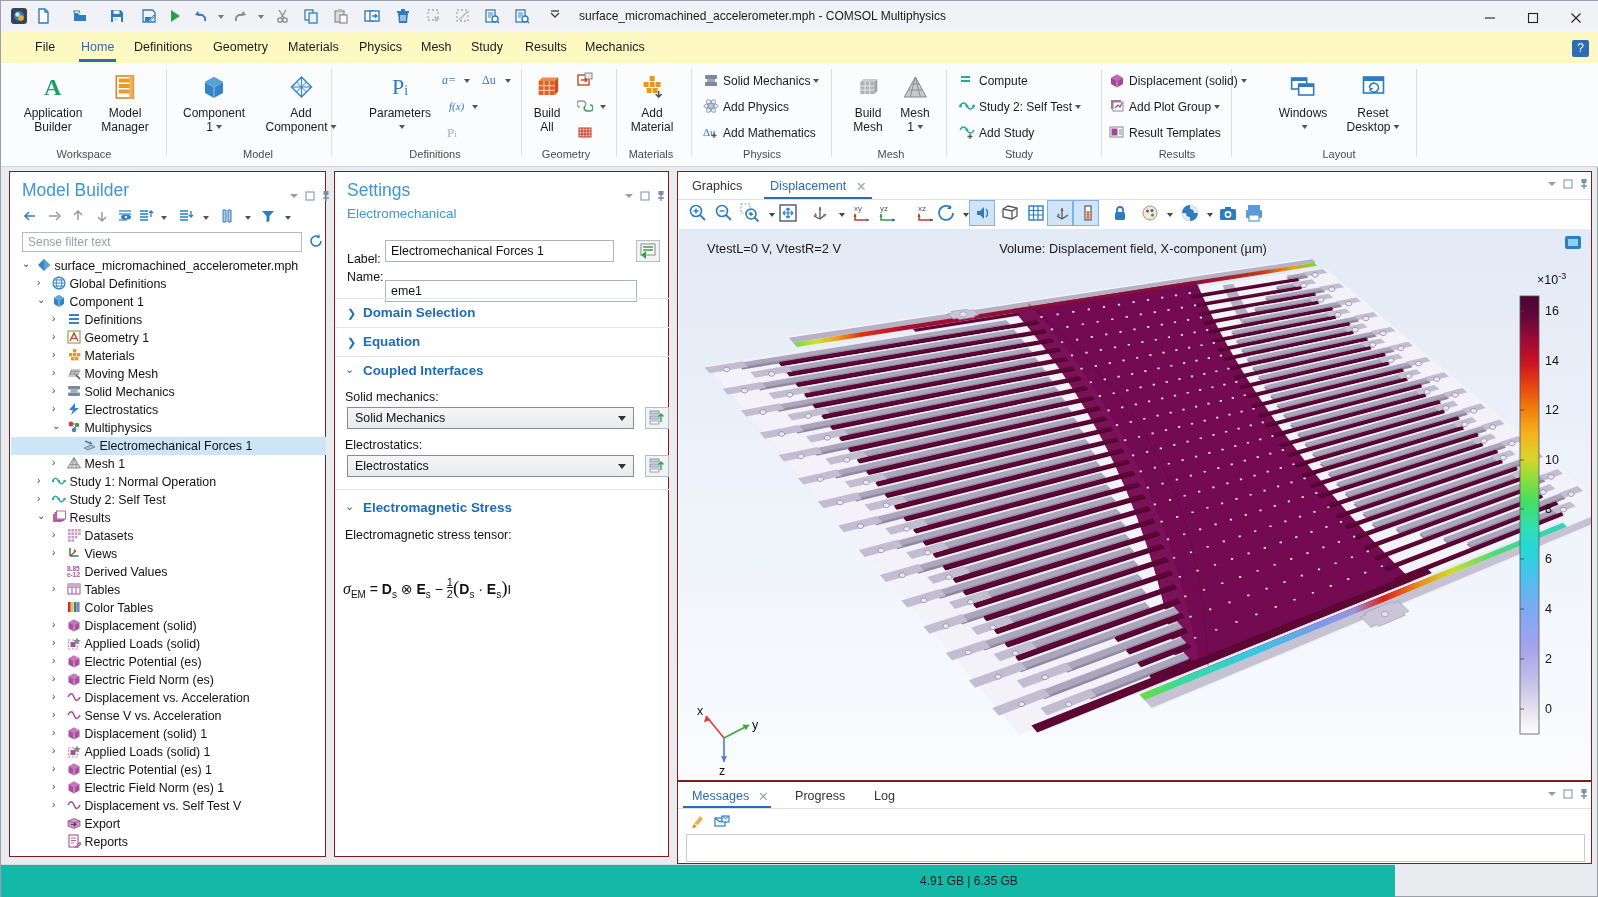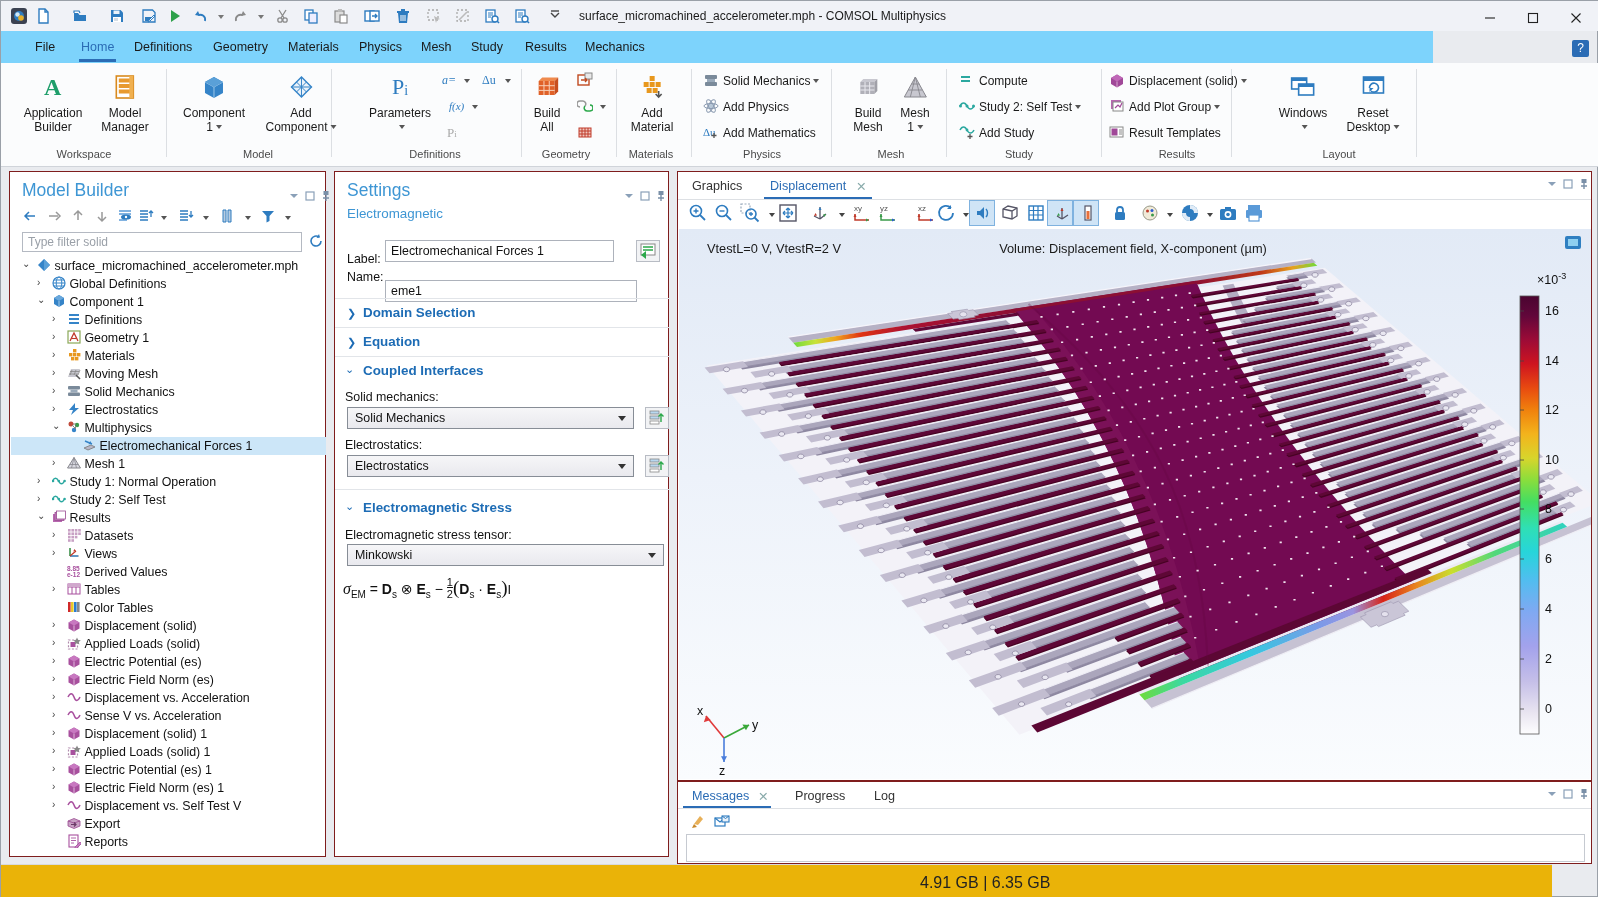--- a/index.html
+++ b/index.html
@@ -4,21 +4,21 @@
 *{margin:0;padding:0;box-sizing:border-box}
 html,body{width:1598px;height:897px;overflow:hidden;font-family:"Liberation Sans",sans-serif;background:#e9ebef}
 .abs{position:absolute}
 #win{position:relative;width:1598px;height:897px;background:#e9ebef;border:1px solid #9aa0a8}
 
 #titlebar{position:absolute;left:0;top:0;width:1598px;height:30px;background:#f0f2f7}
 #titlebar .ticon{position:absolute;top:7px;width:16px;height:16px}
 #title-text{position:absolute;top:8px;left:578px;font-size:12px;color:#1a1a1a;white-space:nowrap}
 .winbtn{position:absolute;top:9px;width:13px;height:13px}
 
-#menubar{position:absolute;left:0;top:30px;width:1432px;height:32px;background:#7dd3fc}
+#menubar{position:absolute;left:0;top:30px;width:1598px;height:32px;background:#fef9c3}
 .menu{position:absolute;top:9px;font-size:12.5px;color:#1a1a1a}
 .menu.active{color:#2b6cb5}
 #menuline{position:absolute;left:78px;top:58px;width:37px;height:3px;background:#2b6cb5}
 .help{position:absolute;left:1571px;top:39px;width:17px;height:17px;background:#2b6cb5;color:#fff;font-size:12px;text-align:center;line-height:17px;border-radius:2px}
 
 #ribbon{position:absolute;left:0;top:62px;width:1598px;height:104px;background:#fbfcfd;border-bottom:1px solid #d0d4da}
 .rdiv{position:absolute;top:6px;height:88px;width:1px;background:#dcdfe3}
 .rlabel{position:absolute;top:85px;font-size:11px;color:#4a4a4a;text-align:center;transform:translateX(-50%);white-space:nowrap}
 .rbig{position:absolute;top:11px;text-align:center;transform:translateX(-50%);font-size:12px;color:#1a1a1a;line-height:14px;white-space:nowrap}
 .rbig svg{display:inline-block;margin-bottom:3px}
@@ -39,21 +39,21 @@
 .sinput{position:absolute;height:22px;border:1px solid #adb2bb;background:#fff;font-size:12.4px;color:#111;padding-left:5px;line-height:20px}
 .shead{font-size:13.4px;font-weight:bold;color:#1d6cb5}
 .ssep{position:absolute;height:1px;background:#e2e5e9;left:0;width:335px}
 .sdrop{position:absolute;height:22px;border:1px solid #878d96;background:linear-gradient(#f6f6f8,#e9e9ee);font-size:12.4px;color:#111;padding-left:7px;line-height:20px}
 .darr{position:absolute;right:7px;top:8px;width:0;height:0;border-left:4px solid transparent;border-right:4px solid transparent;border-top:5px solid #333}
 .sideico{position:absolute;width:24px;height:22px;border:1px solid #b8bcc4;background:#f2f3f5}
 
 .gtab{position:absolute;top:7px;font-size:12.6px;color:#333}
 .toolico{position:absolute;top:3px;width:22px;height:22px}
 
-#status{position:absolute;left:0;top:863px;width:1551px;height:34px;background:#eab308;border-top:1px solid #d8dadd;font-size:16px;color:#222}
+#status{position:absolute;left:0;top:863px;width:1394px;height:34px;background:#14b8a6;border-top:1px solid #d8dadd;font-size:12px;color:#222}
 </style></head>
 <body>
 <div id="win">
 <div id="titlebar">
       <span class="ticon" style="left:10px"><svg width="16" height="16" viewBox="0 0 16 16">
           <rect x="0" y="0" width="16" height="16" rx="3" fill="#3b4252"></rect>
           <circle cx="8" cy="8" r="5" fill="#2e7cc0"></circle>
           <circle cx="6.5" cy="6.5" r="2.2" fill="#cfe8f8"></circle>
           <circle cx="10" cy="10" r="2.8" fill="#e8b02a"></circle>
         </svg></span>
@@ -357,21 +357,21 @@
       <span class="abs" style="left:210px;top:36px"><svg width="16" height="16" viewBox="0 0 16 16">
           <path d="M3 2h3v12H3zM8 2h3v12H8z" fill="#b8cce0" stroke="#2e7cc0" stroke-width="1"></path>
         </svg></span>
       <span class="abs" style="left:250px;top:36px"><svg width="16" height="16" viewBox="0 0 16 16">
           <path d="M2 3h12l-4.5 5v5l-3 1.5V8z" fill="#2e7cc0"></path>
         </svg></span>
       <span class="caret" style="position:absolute;left:148px;top:44px;border-top-color:#555"></span>
       <span class="caret" style="position:absolute;left:190px;top:44px;border-top-color:#555"></span>
       <span class="caret" style="position:absolute;left:232px;top:44px;border-top-color:#555"></span>
       <span class="caret" style="position:absolute;left:272px;top:44px;border-top-color:#555"></span>
-      <div class="abs" style="left:12px;top:60px;width:280px;height:20px;border:1px solid #b4b9c2;background:#fff;font-size:12px;color:#9aa0a8;line-height:19px;padding-left:5px">Type filter solid</div>
+      <div class="abs" style="left:12px;top:60px;width:280px;height:20px;border:1px solid #b4b9c2;background:#fff;font-size:12px;color:#9aa0a8;line-height:19px;padding-left:5px">Sense filter text</div>
       <span class="abs" style="left:298px;top:61px"><svg width="16" height="16" viewBox="0 0 16 16">
           <path d="M13 8a5 5 0 1 1-2-4" fill="none" stroke="#2e7cc0" stroke-width="1.6"></path>
           <path d="M11 1l1 3.5L8.5 5z" fill="#2e7cc0"></path>
         </svg></span>
       <span class="tcaret" style="left:12px;top:86px">⌄</span>
       <div class="trow" style="left:27px;top:86px"><svg width="14" height="14" viewBox="0 0 14 14">
           <path d="M7 1l6 6-6 6-6-6z" fill="#3584c8"></path>
           <path d="M7 1l6 6-6 6z" fill="#5aa0d8"></path>
         </svg>&nbsp;surface_micromachined_accelerometer.mph</div>
       <span class="tcaret" style="left:27px;top:105px">›</span>
@@ -575,21 +575,21 @@
         </svg>&nbsp;Reports</div>
     </div>
 <div class="panel" id="spanel" style="left:333px;top:170px;width:335px;height:686px">
       <div class="ptitle abs" style="left:12px;top:8px">Settings</div>
       <div class="pico" style="left:288px"><svg width="46" height="12" viewBox="0 0 46 12">
           <path d="M2 4l4 4 4-4z" fill="#8aa0b8"></path>
           <rect x="18" y="2" width="8" height="8" fill="none" stroke="#8aa0b8" stroke-width="1.2"></rect>
           <path d="M38 2v6m-3 0h6m-3 0v3" stroke="#7a90a8" stroke-width="1.4" fill="none"></path>
           <rect x="35.5" y="1" width="5" height="4" fill="#7a90a8"></rect>
         </svg></div>
-      <div class="abs" style="left:12px;top:34px;font-size:13.4px;color:#3e96d4">Electromagnetic</div>
+      <div class="abs" style="left:12px;top:34px;font-size:13.4px;color:#3e96d4">Electromechanical</div>
       <div class="slabel abs" style="left:12px;top:80px">Label:</div>
       <div class="sinput abs" style="left:50px;top:68px;width:229px">Electromechanical Forces 1</div>
       <div class="sideico" style="left:301px;top:68px;left:301px"></div>
       <span class="abs" style="left:304px;top:70px"><svg width="18" height="18" viewBox="0 0 18 18">
           <rect x="2" y="2" width="14" height="11" fill="#fff" stroke="#888"></rect>
           <path d="M4 5h10M4 8h10" stroke="#2ba84a" stroke-width="1.6"></path>
           <path d="M2 13l5-4v8z" fill="#2ba84a"></path>
         </svg></span>
       <div class="slabel abs" style="left:12px;top:98px">Name:</div>
       <div class="sinput abs" style="left:50px;top:108px;width:252px">eme1</div>
@@ -617,21 +617,20 @@
       <span class="abs" style="left:312px;top:284px"><svg width="20" height="20" viewBox="0 0 20 20">
           <rect x="3" y="3" width="9" height="3" fill="#b8d8f0" stroke="#888" stroke-width="0.8"></rect>
           <rect x="3" y="8" width="9" height="3" fill="#b8d8f0" stroke="#888" stroke-width="0.8"></rect>
           <rect x="3" y="13" width="9" height="3" fill="#fff" stroke="#888" stroke-width="0.8"></rect>
           <path d="M14 14V6m-2.5 2.5L14 6l2.5 2.5" stroke="#2ba84a" stroke-width="1.4" fill="none"></path>
         </svg></span>
       <div class="ssep" style="top:317px"></div>
       <div class="abs" style="left:10px;top:328px;font-size:11px;color:#1d6cb5">⌄</div>
       <div class="shead abs" style="left:28px;top:328px">Electromagnetic Stress</div>
       <div class="slabel abs" style="left:10px;top:356px">Electromagnetic stress tensor:</div>
-      <div class="sdrop abs" style="left:12px;top:372px;width:317px">Minkowski<span class="darr"></span></div>
       <div class="abs" style="left:8px;top:405px;font-size:14px;color:#111"><span style="font-family:'Liberation Serif',serif;font-style:italic;font-size:16px">σ</span><sub style="font-size:10px">EM</sub> <span style="font-size:14px">= <b>D</b><sub style="font-size:10px">s</sub> ⊗ <b>E</b><sub style="font-size:10px">s</sub> − </span><span style="display:inline-block;vertical-align:-4px;text-align:center;font-size:11px;line-height:10px">1<br><span style="display:block;border-top:1px solid #111;padding-top:1px">2</span></span><span style="font-size:19px;font-family:'Liberation Serif',serif">(</span><span style="font-size:14px"><b>D</b><sub style="font-size:10px">s</sub> · <b>E</b><sub style="font-size:10px">s</sub></span><span style="font-size:19px;font-family:'Liberation Serif',serif">)</span><span style="font-size:13px">I</span></div>
     </div>
 <div class="panel" id="gpanel" style="left:676px;top:170px;width:915px;height:610px">
       <div class="gtab" style="left:14px">Graphics</div>
       <div class="gtab" style="left:92px;color:#2b6cb5">Displacement</div>
       <div class="gtab" style="left:178px;color:#8aa">✕</div>
       <div class="abs" style="left:86px;top:25px;width:108px;height:3px;background:#2b6cb5"></div>
       <div class="abs" style="left:0;top:27px;width:913px;height:1px;background:#dde0e4"></div>
       <div class="pico" style="left:868px;top:6px"><svg width="46" height="12" viewBox="0 0 46 12">
           <path d="M2 4l4 4 4-4z" fill="#8aa0b8"></path>

